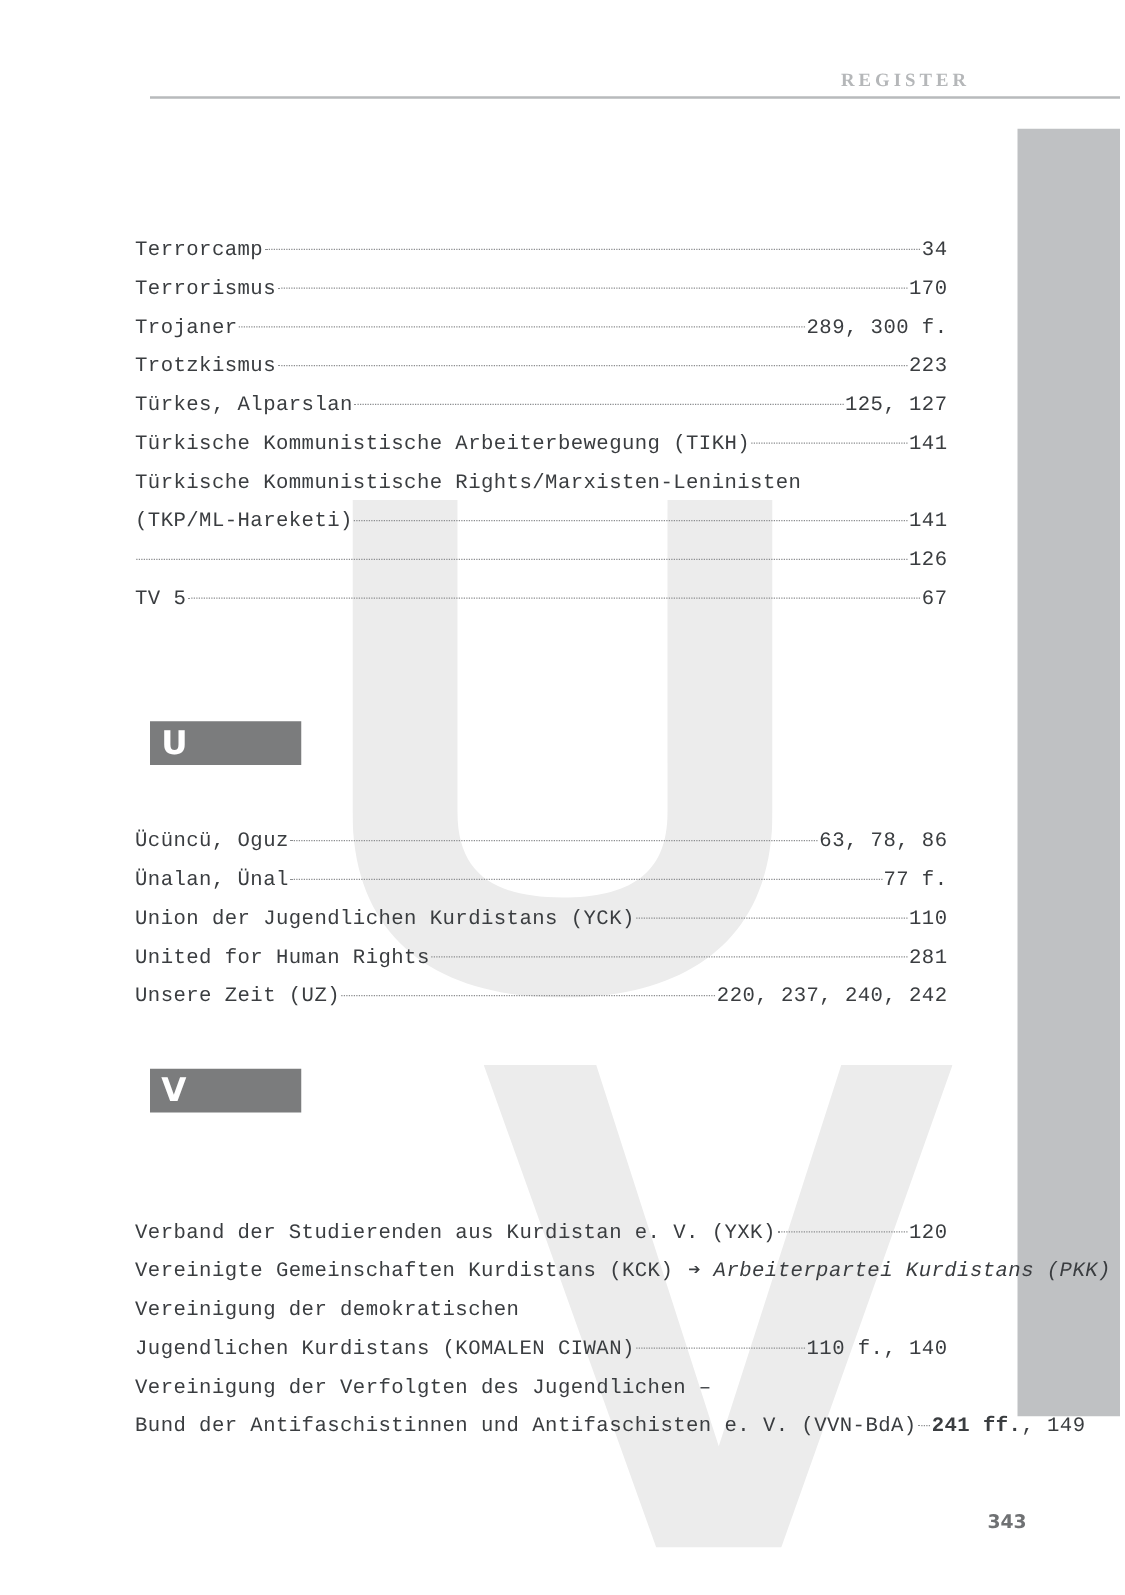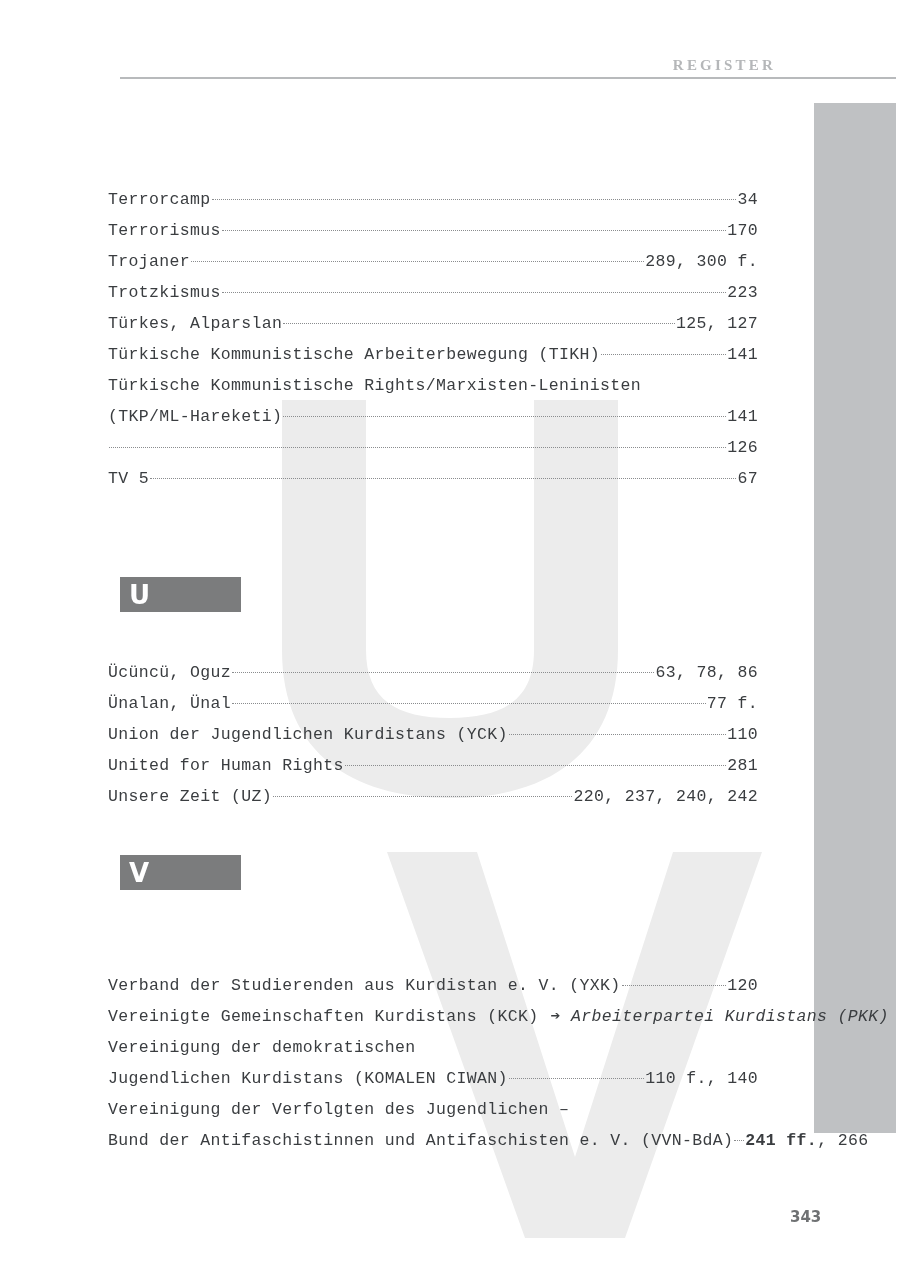--- a/index.html
+++ b/index.html
@@ -181,17 +181,17 @@
     <span class="term">Jugendlichen Kurdistans (KOMALEN CIWAN)</span>
     <span class="leader"></span>
     <span class="pages">110 f., 140</span>
   </div>
   <div class="entry">
     <span class="term">Vereinigung der Verfolgten des Jugendlichen –</span>
   </div>
   <div class="entry cont">
     <span class="term">Bund der Antifaschistinnen und Antifaschisten e. V. (VVN-BdA)</span>
     <span class="leader"></span>
-    <span class="pages"><b>241 ff.</b><span>, 266</span></span>
+    <span class="pages"><b>241 ff.</b><span>, 149</span></span>
   </div>
 </div>
 
 <div class="page-number">343</div>
 
 </body></html>

